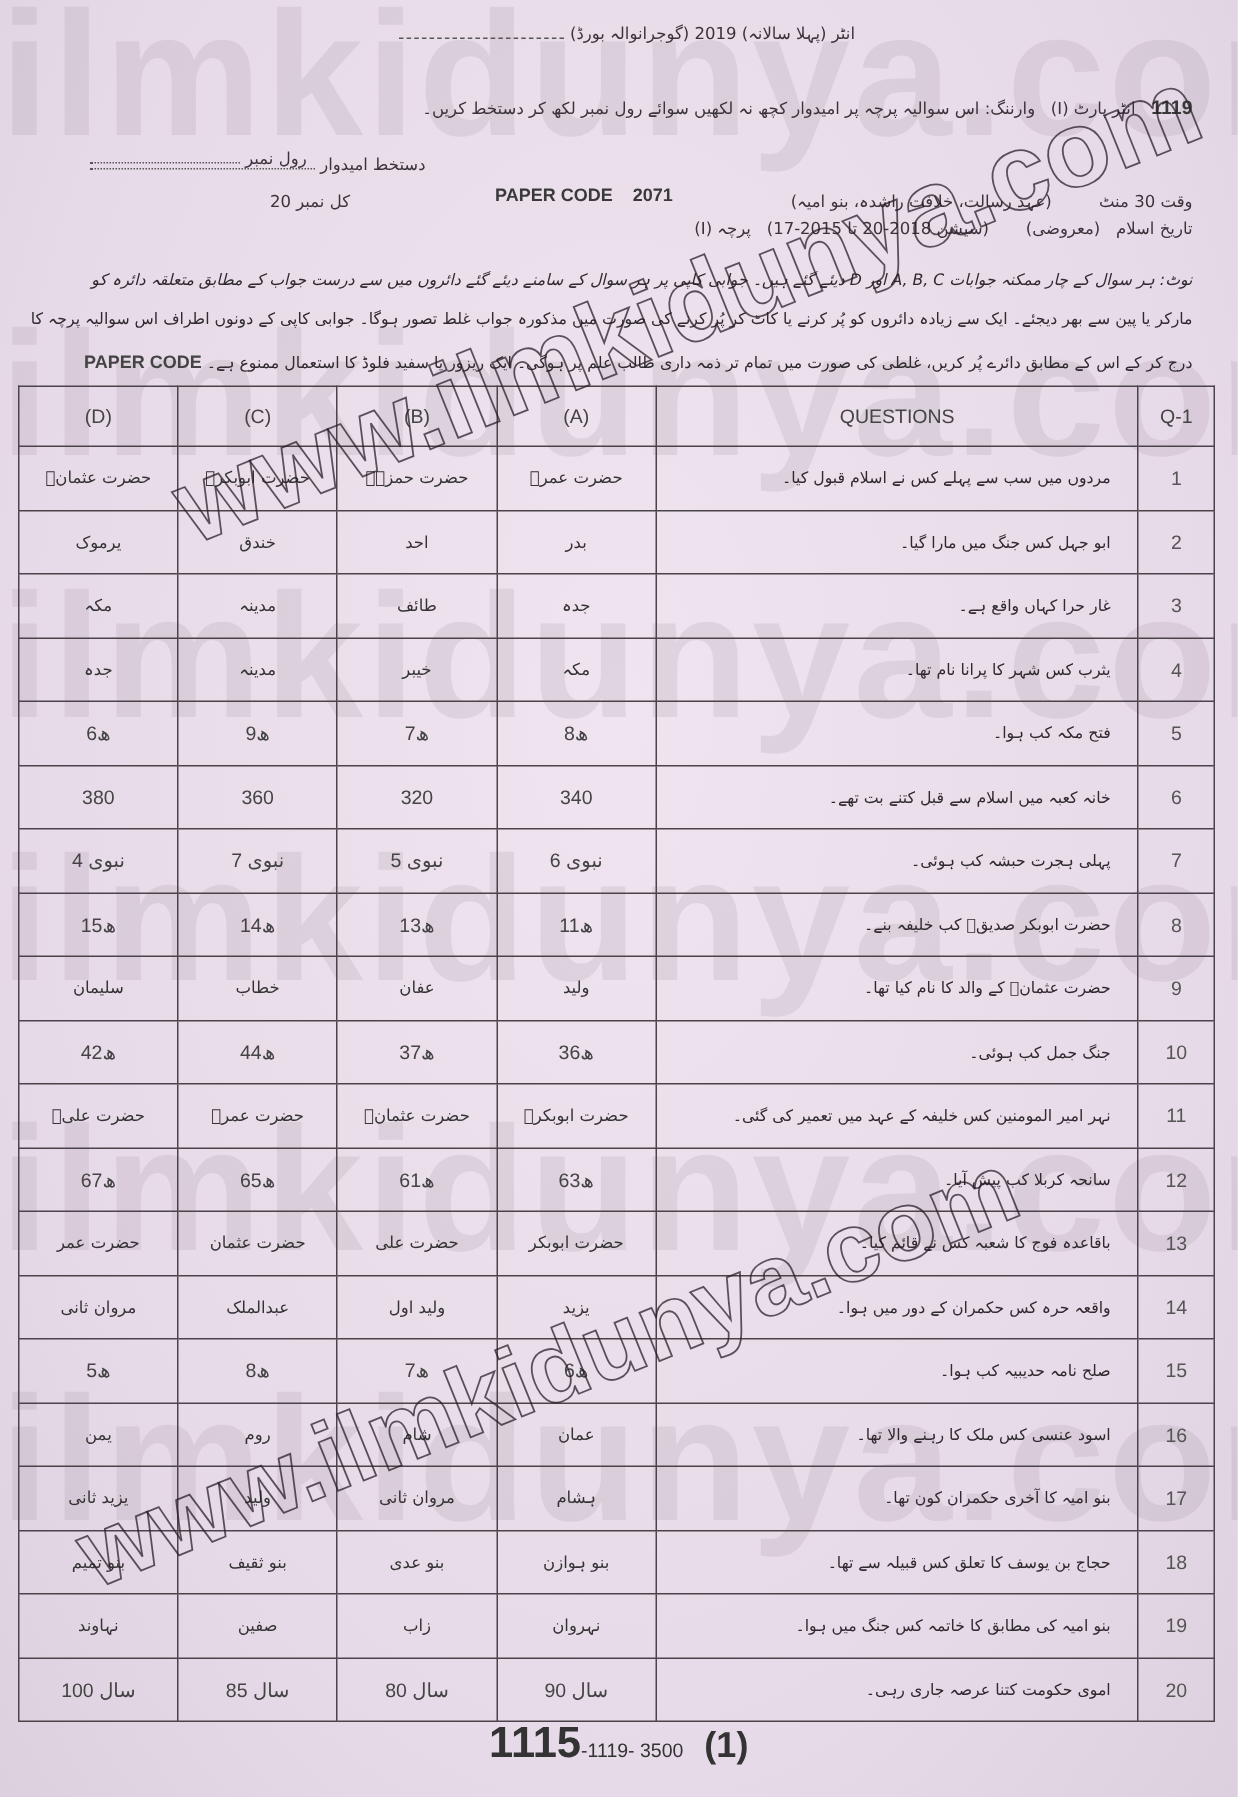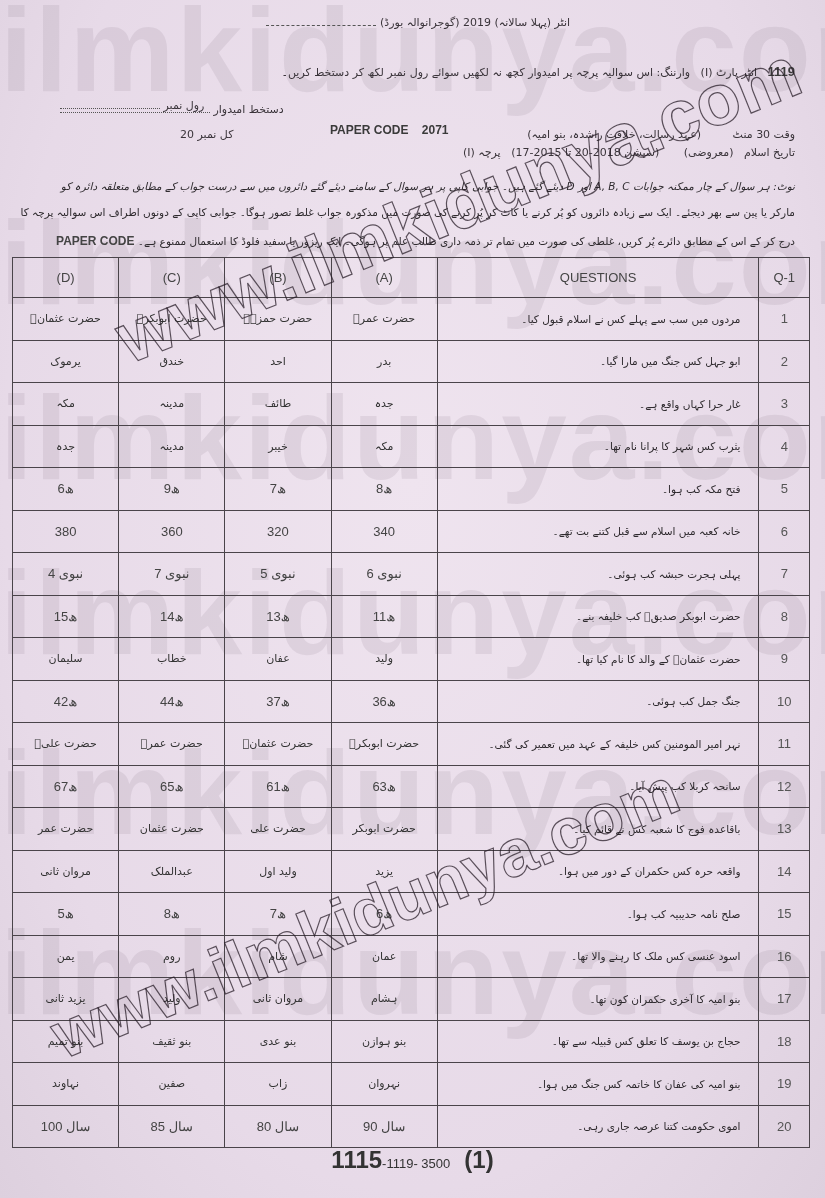--- a/index.html
+++ b/index.html
@@ -42,21 +42,21 @@
   }
   table.mcq th { height: 40px; font-family: "Liberation Sans", sans-serif; font-size: 13px; color: #444; }
   table.mcq td.opt { font-size: 11px; color: #333; }
   table.mcq td.opt.num { font-family: "Liberation Sans", sans-serif; font-size: 13px; color: #444; }
   table.mcq td.q { direction: rtl; text-align: right; padding-right: 18px; font-size: 10.5px; color: #2e2a2e; }
   table.mcq td.qn { font-family: "Liberation Sans", sans-serif; font-size: 13px; color: #555; }
   .footer {
     position: absolute; top: 1146px; left: 0; width: 825px; text-align: center;
     font-family: "Liberation Sans", sans-serif; color: #333;
   }
-  .footer .big { font-size: 24px; font-weight: bold; }
+  .footer .big { font-size: 29px; font-weight: bold; }
   .footer .small { font-size: 13px; }
   .footer .pg { font-size: 24px; font-weight: bold; margin-left: 14px; }
 </style>
 </head>
 <body>
 
 <div class="paper">
 
   <div class="wm-bg" style="top:-18px">ilmkidunya.com</div>
   <div class="wm-bg" style="top:195px">ilmkidunya.com</div>
@@ -270,21 +270,21 @@
           <td class="opt">بنو عدی</td>
           <td class="opt">بنو ہوازن</td>
           <td class="q">حجاج بن یوسف کا تعلق کس قبیلہ سے تھا۔</td>
           <td class="qn">18</td>
         </tr>
         <tr>
           <td class="opt">نہاوند</td>
           <td class="opt">صفین</td>
           <td class="opt">زاب</td>
           <td class="opt">نہروان</td>
-          <td class="q">بنو امیہ کی عفان کا خاتمہ کس جنگ میں ہوا۔</td>
+          <td class="q">بنو امیہ کی مطابق کا خاتمہ کس جنگ میں ہوا۔</td>
           <td class="qn">19</td>
         </tr>
         <tr>
           <td class="opt num">100 سال</td>
           <td class="opt num">85 سال</td>
           <td class="opt num">80 سال</td>
           <td class="opt num">90 سال</td>
           <td class="q">اموی حکومت کتنا عرصہ جاری رہی۔</td>
           <td class="qn">20</td>
         </tr>

